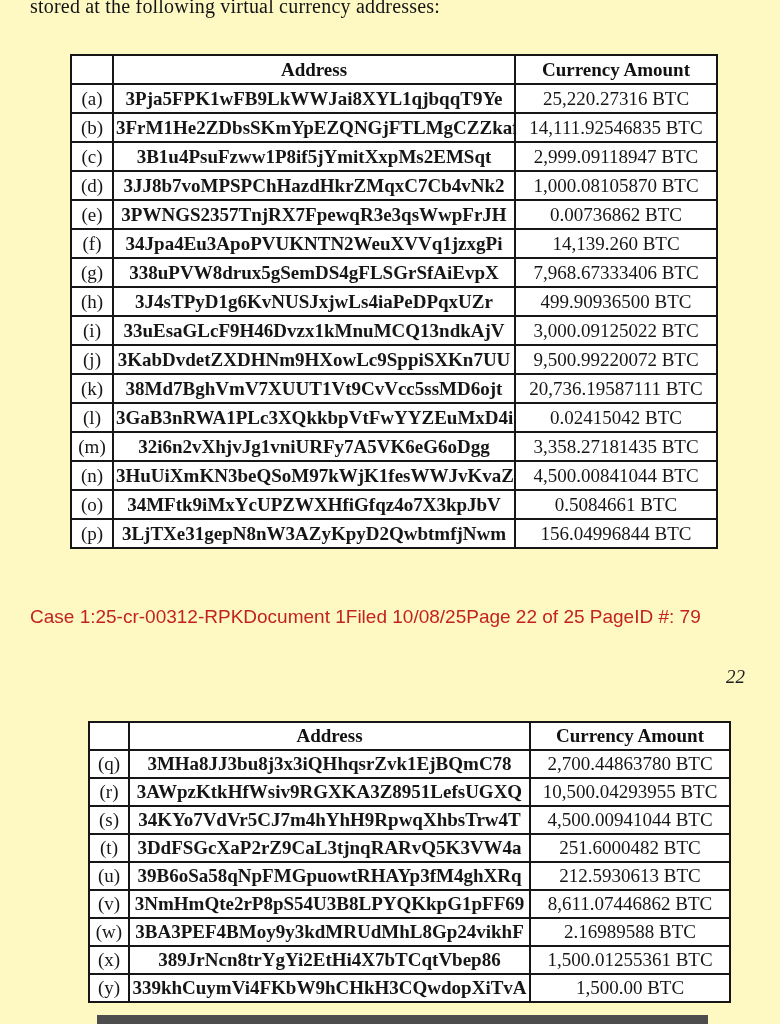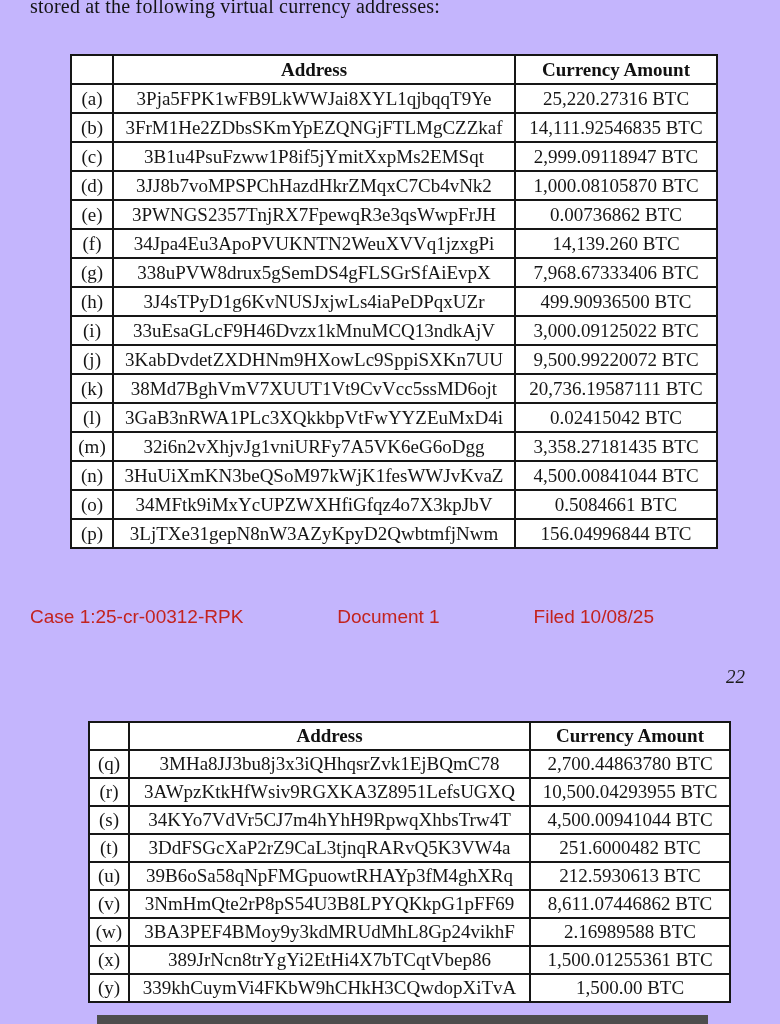--- a/index.html
+++ b/index.html
@@ -4,21 +4,21 @@
 <style>
   html, body {
     margin: 0;
     padding: 0;
     background: #ffffff;
   }
   .page {
     position: relative;
     width: 780px;
     height: 1024px;
-    background: #c4b5fd;
+    background: #fef9c3;
     overflow: hidden;
     font-family: "Liberation Serif", "DejaVu Serif", serif;
     color: #1a1a1a;
   }
   .intro-text {
     position: absolute;
     left: 30px;
     top: -5px;
     font-size: 20px;
     letter-spacing: 0.2px;
@@ -46,21 +46,21 @@
     padding: 0 2px;
     white-space: nowrap;
     overflow: hidden;
     color: #161616;
   }
   #table1 { left: 70px;  top: 54px;  width: 641px; }
   #table1 th, #table1 td { height: 27px; }
   #table2 { left: 88px;  top: 721px; width: 635px; }
   #table2 th, #table2 td { height: 26px; }
   .col-label   { width: 40px; }
-  .col-address { width: 400px; }
+  .col-address { width: 400px; font-weight: bold; }
   .col-amount  { width: 200px; margin-left: 40px; }
   #table2 .col-label   { width: 38px; }
   #table2 .col-address { width: 399px; }
   #table2 .col-amount  { width: 198px; }
 
   .stamp-line {
     position: absolute;
     left: 0;
     top: 606px;
     width: 680px;
@@ -187,20 +187,21 @@
           <td class="col-address">3LjTXe31gepN8nW3AZyKpyD2QwbtmfjNwm</td>
           <td class="col-amount">156.04996844 BTC</td>
         </tr>
       </tbody>
   </table>
 
   <div class="stamp-line">
     <span>Case 1:25-cr-00312-RPK</span>
     <span>Document 1</span>
     <span>Filed 10/08/25</span>
+    <span>Page 22 of 25 PageID #: 79</span>
   </div>
 
   <div class="page-number">22</div>
 
   <table class="btc-table" id="table2">
     <thead>
       <tr>
         <th class="col-label"></th>
         <th class="col-address">Address</th>
         <th class="col-amount">Currency Amount</th>

